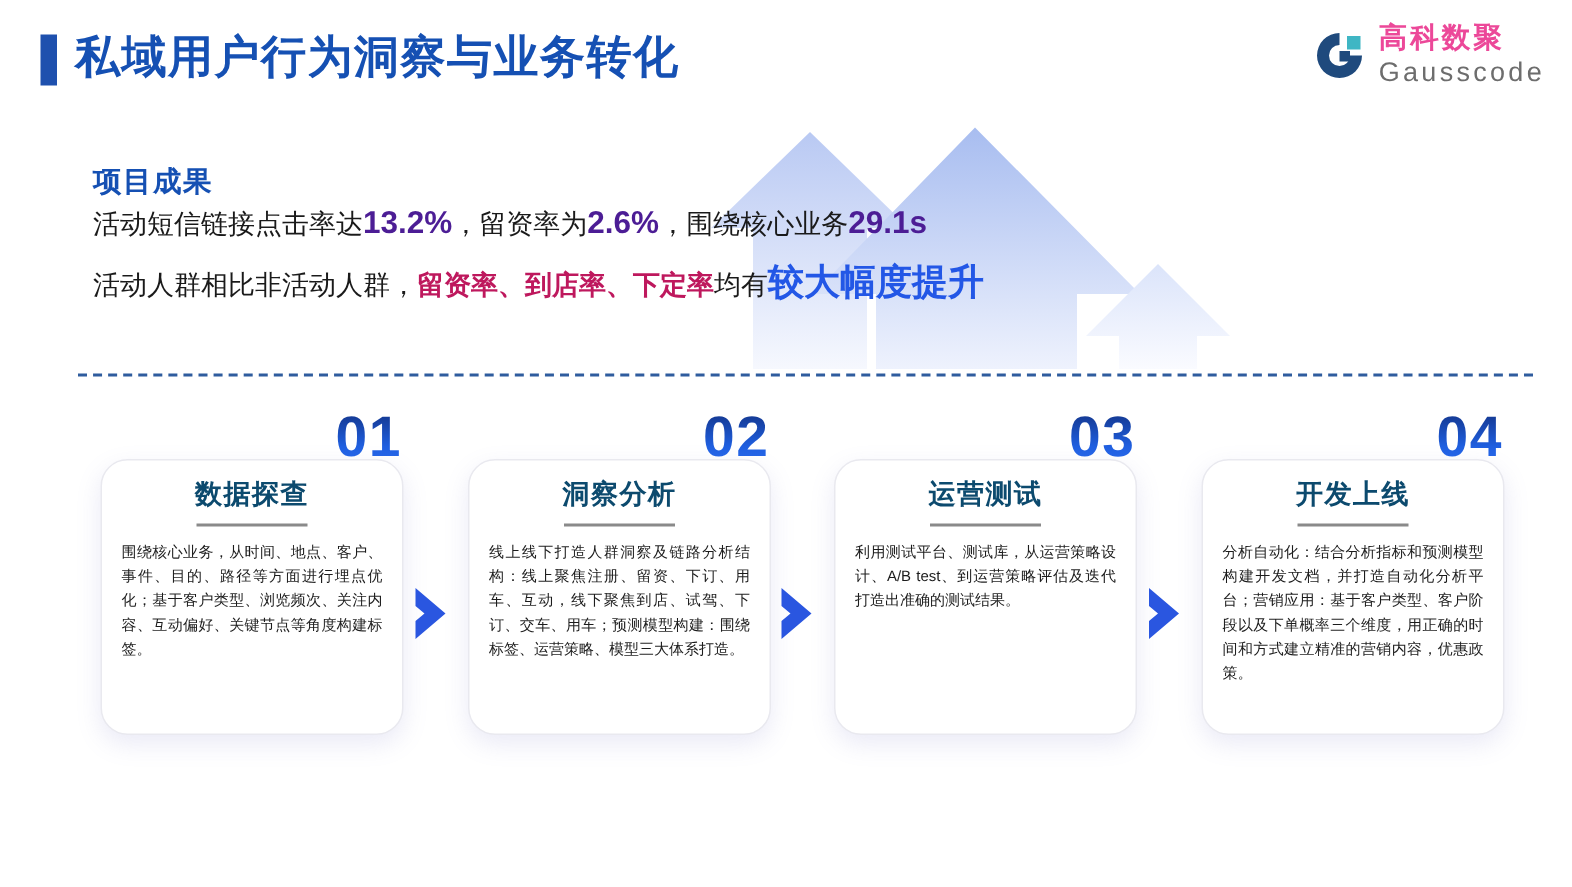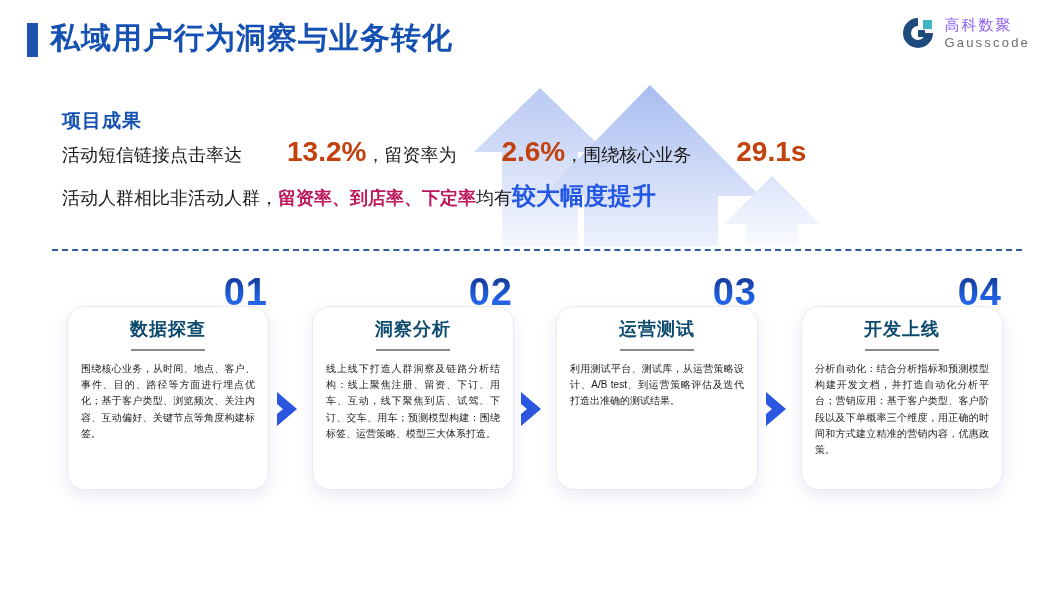--- a/index.html
+++ b/index.html
@@ -57,27 +57,27 @@
   .logo-mark {
     width: 34px; height: 34px;
     position: relative;
   }
   .logo-words {
     display: flex;
     flex-direction: column;
     line-height: 1;
   }
   .logo-cn {
-    font-size: 15px;
-    font-weight: normal;
-    color: #8b5cf6;
+    font-size: 19px;
+    font-weight: bold;
+    color: #ec4899;
     letter-spacing: 2px;
   }
   .logo-en {
-    font-size: 13px;
+    font-size: 18px;
     color: #6d6d6d;
     letter-spacing: 2.2px;
     margin-top: 4px;
   }
 
   
   .arrows {
     position: absolute;
     left: 0; top: 0;
     width: 1048px; height: 591px;
@@ -98,24 +98,23 @@
     margin-bottom: 4px;
   }
   .results-line {
     font-size: 18px;
     color: #1a1a1a;
     line-height: 1.0;
     margin-bottom: 18px;
     white-space: nowrap;
   }
   .hl {
-    color: #c2410c;
-    font-weight: bold;
-    font-size: 28px;
-    margin-left: 45px;
+    color: #4c1d95;
+    font-weight: bold;
+    font-size: 21px;
   }
   .bk { font-weight: bold; color: #be185d; }
   .hl2 {
     color: #2357e6;
     font-weight: bold;
     font-size: 24px;
   }
 
   .divider {
     position: absolute;

